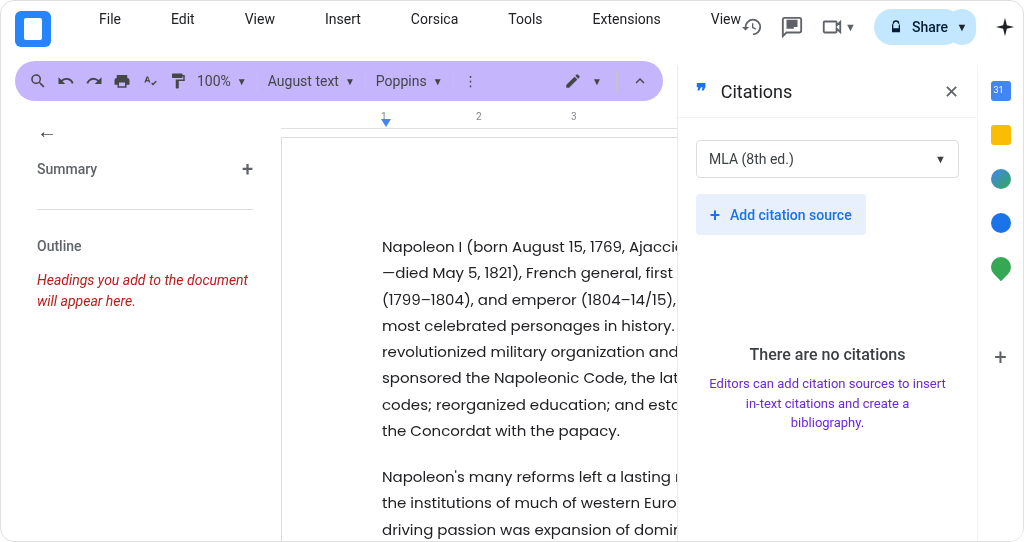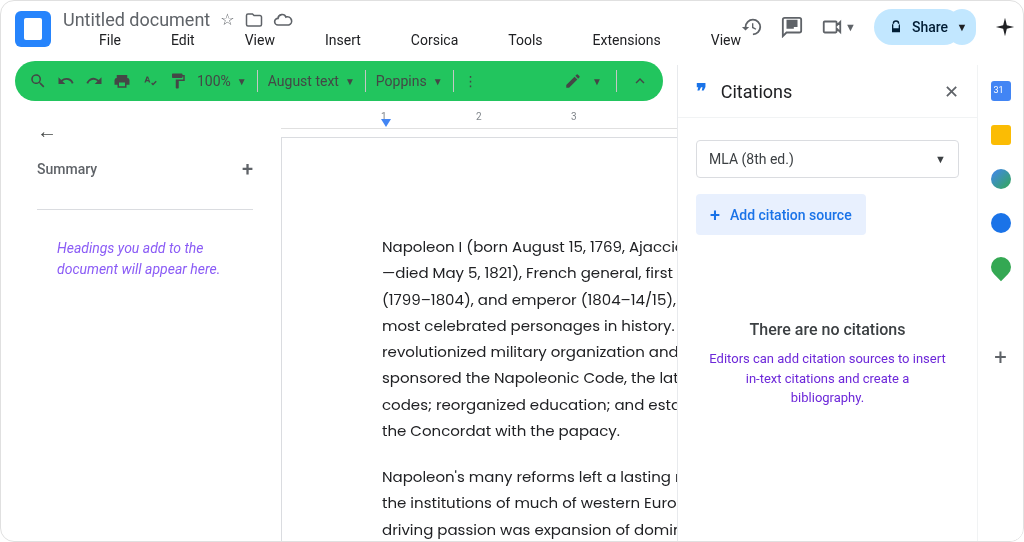--- a/index.html
+++ b/index.html
@@ -15,51 +15,51 @@
 .title-icons { display: flex; gap: 10px; color: #5f6368; }
 .menu-row { display: flex; gap: 14px; font-size: 14px; color: #202124; margin-top: 2px; }
 .menu-row span { cursor: pointer; margin-left: 36px; }
 .header-right { margin-left: auto; display: flex; align-items: center; gap: 18px; }
 .icon-gray { color: #5f6368; fill: #5f6368; cursor: pointer; display:flex; align-items:center; }
 .share-btn { background: #c2e7ff; border-radius: 40px; padding: 8px 14px; display: flex; align-items: center; gap: 8px; color: #001d35; font-size: 14px; font-weight: 500; cursor: pointer; }
 .share-drop { background: #c2e7ff; border-radius: 40px; width: 28px; height: 36px; display:flex; align-items:center; justify-content:center; margin-left:-14px; cursor:pointer;}
 .avatar { width: 34px; height: 34px; border-radius: 50%; background: #7b1fa2; color: #fff; display:flex; align-items:center; justify-content:center; font-size:16px; font-weight:500; }
 
 
-.toolbar { display:flex; align-items:center; gap:10px; background:#22c55e; border-radius:40px; margin: 4px 360px 0 14px; padding: 6px 14px; height:40px; color:#444746; font-size:14px;}
+.toolbar { display:flex; align-items:center; gap:10px; background:#c4b5fd; border-radius:40px; margin: 4px 360px 0 14px; padding: 6px 14px; height:40px; color:#444746; font-size:14px;}
 .toolbar .sep { width:1px; height:22px; background:#c4c7c5; }
 .toolbar .tb-item { display:flex; align-items:center; gap:6px; cursor:pointer;}
 .toolbar svg { fill:#444746; }
 .toolbar .more-right { margin-left:auto; display:flex; gap:14px; align-items:center;}
 
 
 .main-row { display:flex; height: calc(100% - 100px); }
 .outline-pane { width: 270px; padding: 18px 18px 0 36px; color:#5f6368; font-size:14px;}
 .outline-pane .back-btn { font-size:20px; color:#444746; cursor:pointer; margin-bottom:14px;}
 .summary-row { display:flex; justify-content:space-between; align-items:center; font-weight:500; color:#5f6368; padding-bottom:28px; border-bottom:1px solid #dadce0; margin-bottom:28px;}
 .outline-title { font-weight:500; margin-bottom:16px;}
-.outline-hint { font-style: italic; color:#8b5cf6; line-height:1.5;margin-left:20px;}
+.outline-hint { font-style: italic; color:#b91c1c; line-height:1.5;}
 
 .doc-area { flex:1; position:relative; padding-top:8px;}
 .ruler { height:20px; position:relative; margin-left:10px; border-bottom:1px solid #e0e0e0; font-size:10px; color:#80868b;}
 .ruler .tick { position:absolute; top:2px;}
 .ruler .marker { position:absolute; top:10px; width:0; height:0; border-left:5px solid transparent; border-right:5px solid transparent; border-top:8px solid #4285f4;}
 .page { background:#fff; border:1px solid #dadce0; margin:8px 0 0 10px; padding: 96px 0 0 100px; height:420px; font-family: Poppins, Arial, sans-serif; font-size:15px; line-height:1.75; color:#202124; position:relative;}
 .page p { margin-bottom: 20px; max-width: 380px; overflow:hidden;}
 .scroll-ind { position:absolute; right:0; top:24px; width:10px; height:130px; background:#dadce0; border-radius:6px;}
 
 
 .citations-panel { width:300px; border-left:1px solid #e8eaed; position:absolute; right:46px; top:64px; bottom:0; background:#fff; padding:0; }
 .cit-header { display:flex; align-items:center; gap:14px; padding:14px 18px; font-size:18px; color:#202124; border-bottom:1px solid #f1f3f4;}
 .cit-header .quote-icon { color:#1a73e8; font-size:20px; font-weight:bold;}
 .cit-header .close { margin-left:auto; cursor:pointer; color:#5f6368;}
 .cit-body { padding: 22px 18px; }
 .cit-select { border:1px solid #dadce0; border-radius:4px; padding:10px 12px; font-size:14px; display:flex; justify-content:space-between; align-items:center; cursor:pointer; color:#3c4043; margin-bottom:16px;}
 .cit-add { background:#e8f0fe; color:#1a73e8; font-weight:500; font-size:14px; border-radius:4px; padding:10px 14px; display:inline-flex; align-items:center; gap:10px; cursor:pointer;}
-.cit-empty { text-align:center; margin-top:85px; padding: 0 12px;}
+.cit-empty { text-align:center; margin-top:110px; padding: 0 12px;}
 .cit-empty-title { font-size:16px; color:#3c4043; font-weight:500; margin-bottom:10px;}
 .cit-empty-desc { font-size:13px; color:#6d28d9; line-height:1.5;}
 
 
 .right-rail { position:absolute; right:0; top:64px; bottom:0; width:46px; display:flex; flex-direction:column; align-items:center; gap:24px; padding-top:16px; border-left:1px solid #f1f3f4; background:#fff;}
 .rail-icon { width:20px; height:20px; cursor:pointer; display:flex; align-items:center; justify-content:center;}
 .rail-cal { background:#4285f4; border-radius:3px; position:relative;}
 .rail-cal::after{content:"31"; color:#fff; font-size:9px; position:absolute; top:4px; left:3px;}
 .rail-keep { background:#fbbc04; border-radius:3px;}
 .rail-tasks { background:linear-gradient(135deg,#4285f4,#34a853); border-radius:50%;}
@@ -68,36 +68,20 @@
 .rail-plus { font-size:22px; color:#5f6368; cursor:pointer;}
 </style>
 </head>
 <body>
 
 <div class="header">
   <div class="doc-icon">
       <div class="doc-icon-inner"></div>
     </div>
   <div class="title-area">
-    <div class="title-row">
-      <span class="title">Untitled document</span>
-      <div class="title-icons">
-        <span class="icon-gray">☆</span>
-        <span class="icon-gray">
-          <svg width="18" height="18" viewBox="0 0 24 24">
-              <path d="M10 4H4c-1.1 0-2 .9-2 2v12c0 1.1.9 2 2 2h16c1.1 0 2-.9 2-2V8c0-1.1-.9-2-2-2h-8l-2-2z" fill="none" stroke="#5f6368" stroke-width="2"></path>
-            </svg>
-        </span>
-        <span class="icon-gray">
-          <svg width="20" height="20" viewBox="0 0 24 24">
-              <path d="M19 18H6a4 4 0 010-8 5 5 0 019.6-1.5A4 4 0 0119 18z" fill="none" stroke="#5f6368" stroke-width="2"></path>
-            </svg>
-        </span>
-      </div>
-    </div>
     <div class="menu-row">
       <span>File</span>
       <span>Edit</span>
       <span>View</span>
       <span>Insert</span>
       <span>Corsica</span>
       <span>Tools</span>
       <span>Extensions</span>
       <span>View</span>
     </div>
@@ -202,20 +186,21 @@
   </div>
 </div>
 
 <div class="main-row">
   <div class="outline-pane">
     <div class="back-btn">←</div>
     <div class="summary-row">
       <span>Summary</span>
       <span style="font-size:20px;cursor:pointer;">+</span>
     </div>
+    <div class="outline-title">Outline</div>
     <div class="outline-hint">Headings you add to the document will appear here.</div>
   </div>
 
   <div class="doc-area">
     <div class="ruler">
       <span class="tick" style="left:100px;">1</span>
       <span class="tick" style="left:195px;">2</span>
       <span class="tick" style="left:290px;">3</span>
       <div class="marker" style="left:100px;"></div>
     </div>

